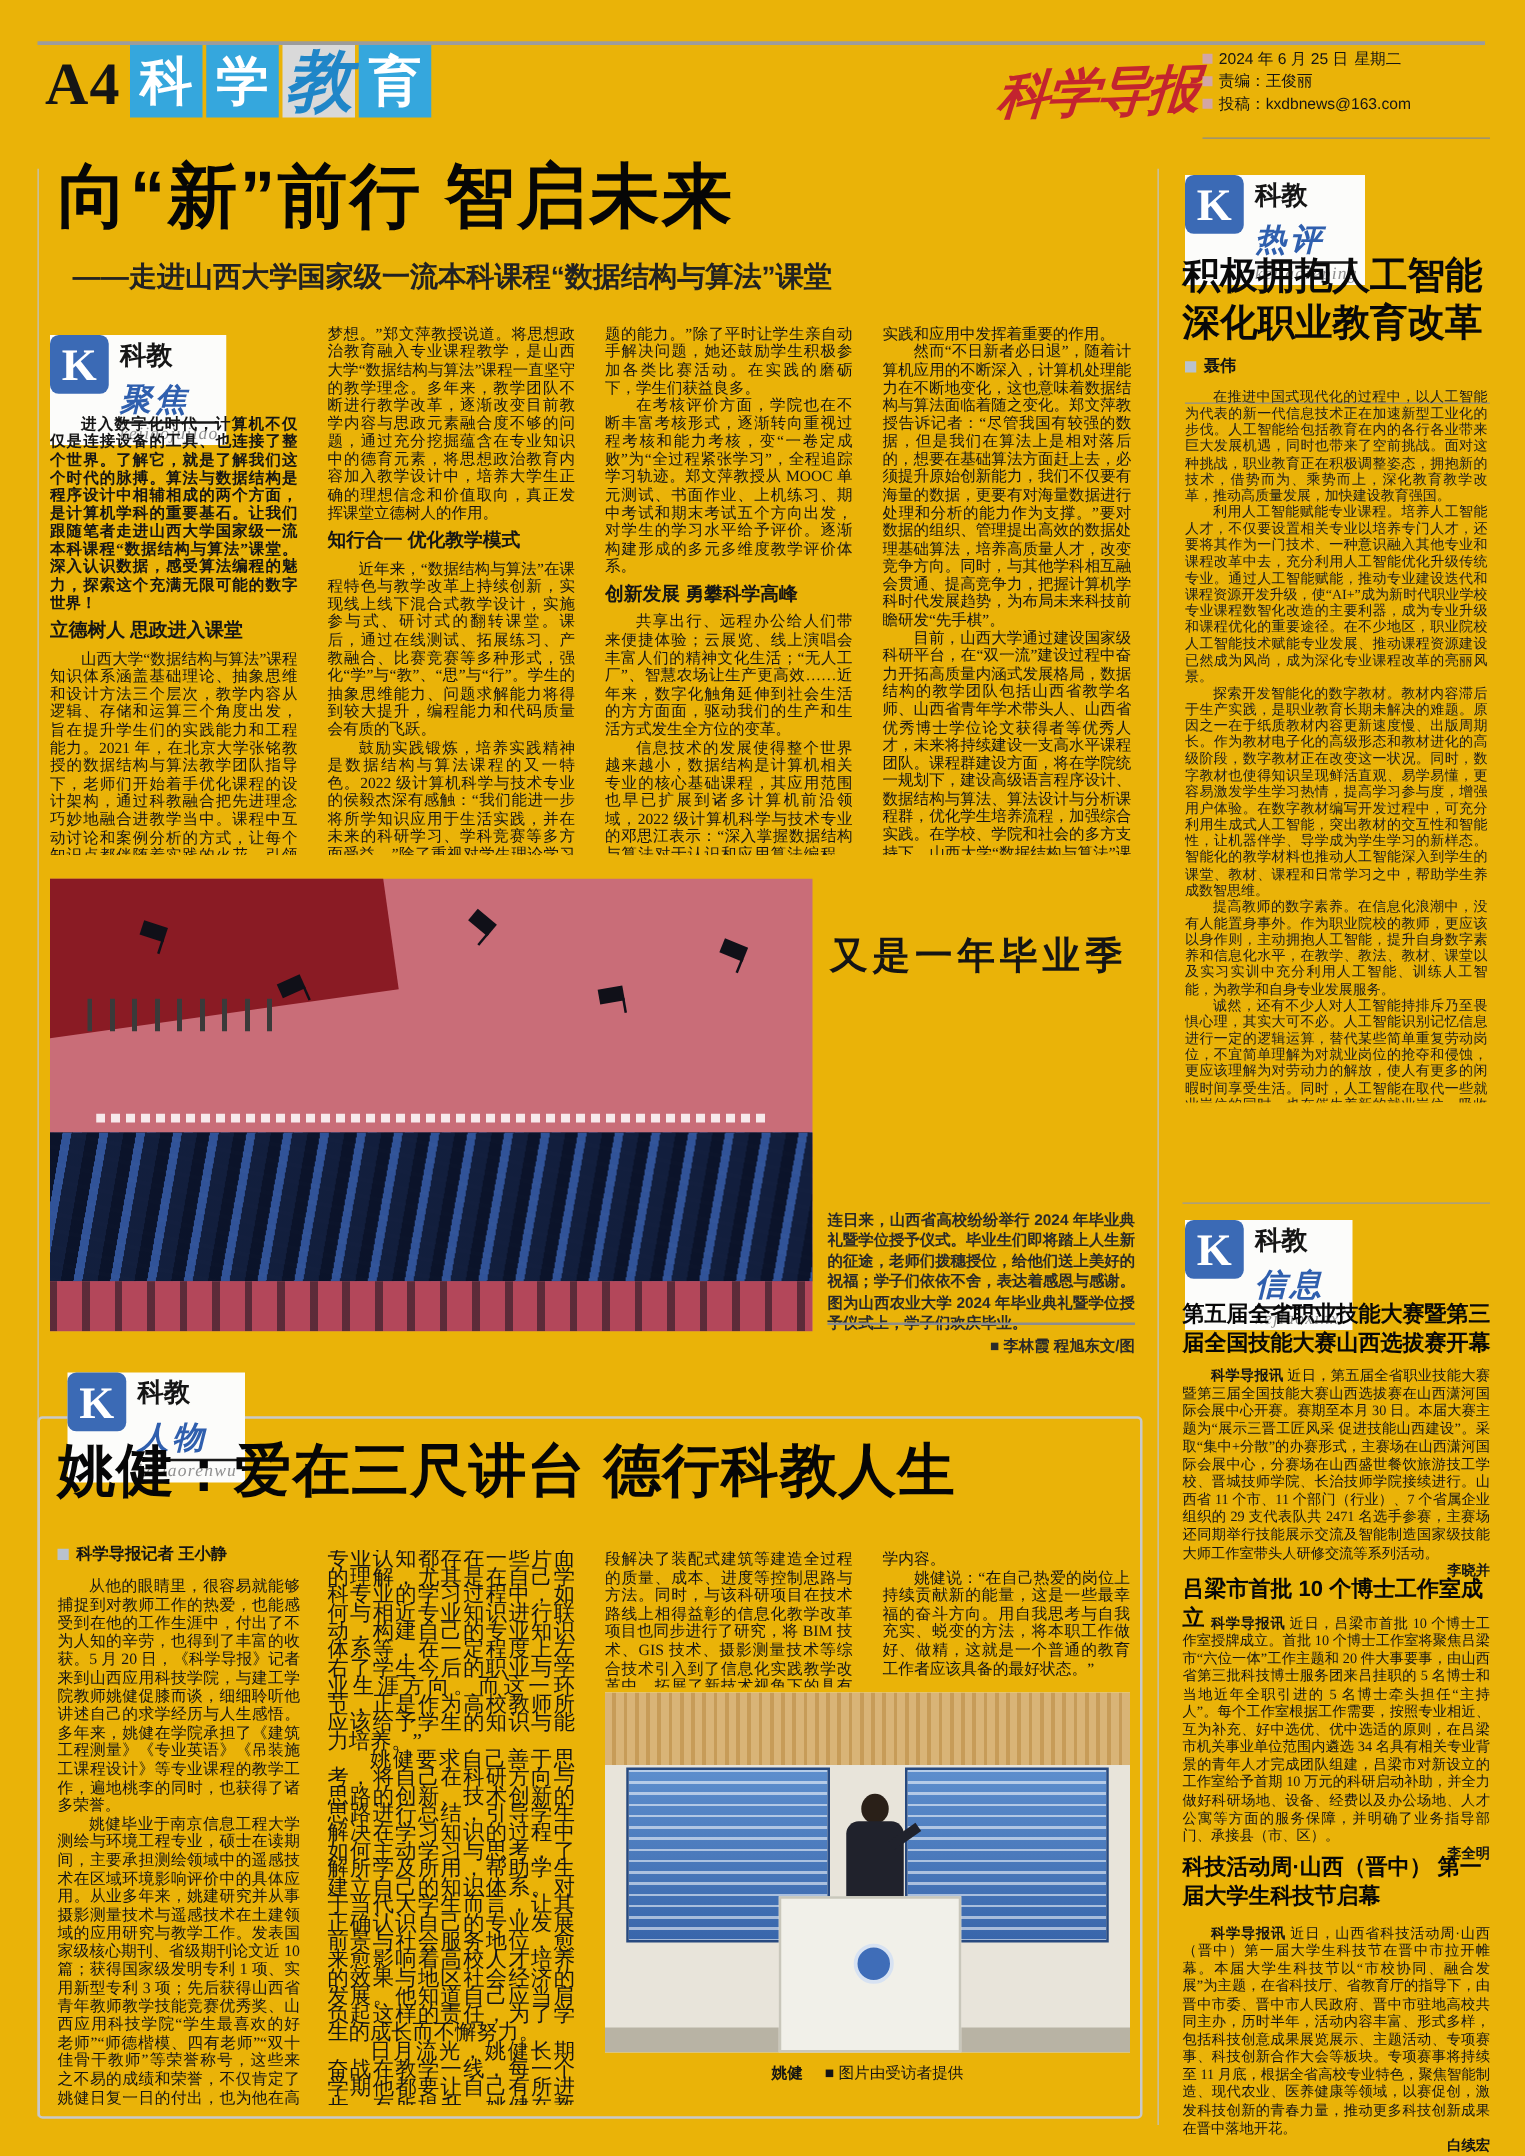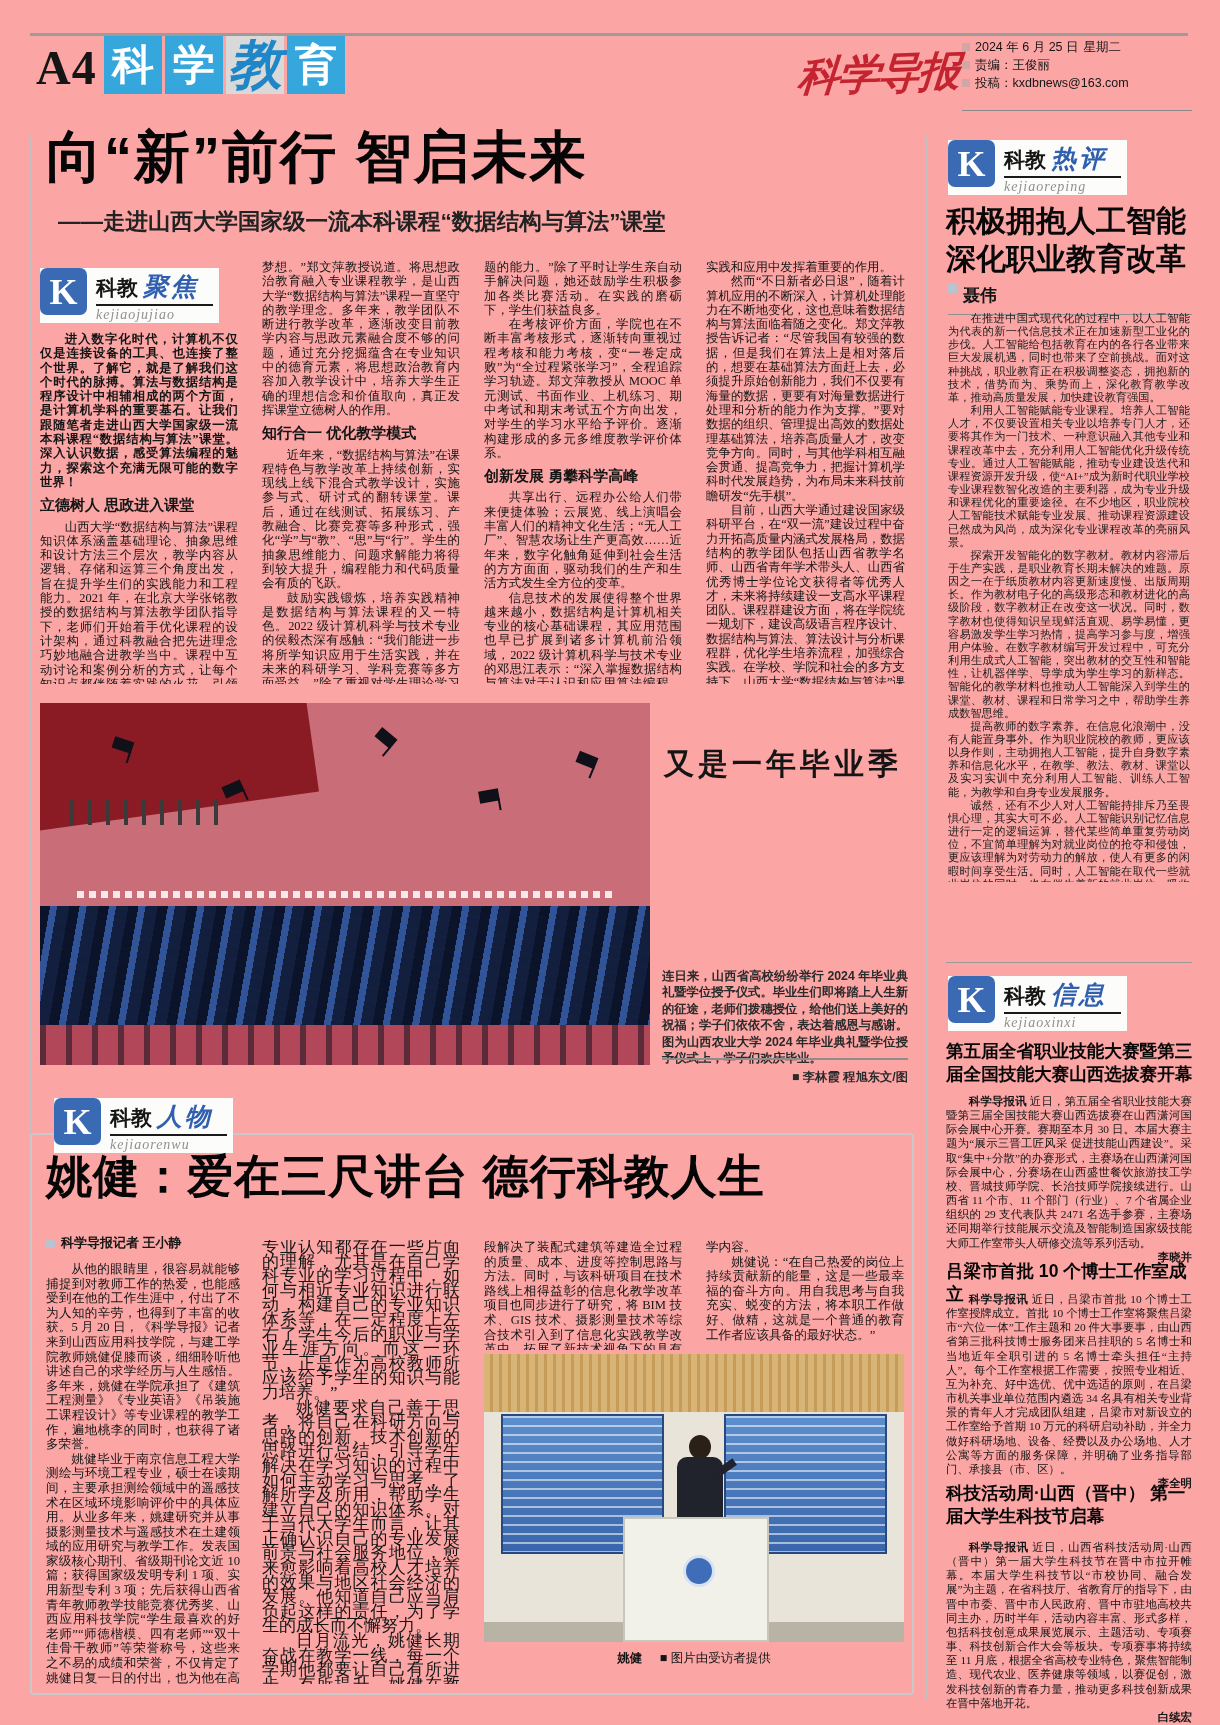--- a/index.html
+++ b/index.html
@@ -1,16 +1,16 @@
 <!DOCTYPE html>
 <html><head>
 <meta charset="utf-8">
 <style>
   html,body{margin:0;padding:0;background:#9a9a9a;}
-  .page{position:relative;width:1220px;height:1725px;margin:0 auto;background:#fca5a5;
+  .page{position:relative;width:1220px;height:1725px;margin:0 auto;background:#eab308;
         font-family:"Liberation Serif","DejaVu Serif",serif;color:#151515;overflow:hidden;}
   .abs{position:absolute;}
   .hei{font-family:"Liberation Sans","DejaVu Sans",sans-serif;}
   .rule{background:#c2c2c2;}
 
   
   .top-bar{left:30px;top:33px;width:1158px;height:3px;background:#9c9c9c;}
   .edition{left:36px;top:40px;font-size:48px;font-weight:bold;letter-spacing:1px;}
   .logo{left:104px;top:36px;display:flex;gap:3px;}
   .tile{width:58px;height:58px;background:#35a7dd;color:#fff;display:flex;align-items:center;justify-content:center;
@@ -23,21 +23,21 @@
   .sq{width:8px;height:8px;background:#d3a6a6;display:inline-block;flex:0 0 auto;}
 
   
   .main-hl{left:46px;top:120px;width:760px;font-size:56px;font-weight:bold;letter-spacing:2px;font-family:"Liberation Sans","DejaVu Sans",sans-serif;color:#060606;}
   .main-sub{left:58px;top:206px;width:780px;font-size:22.5px;font-weight:bold;font-family:"Liberation Sans","DejaVu Sans",sans-serif;color:#222;}
 
   
   .badge{display:flex;align-items:flex-start;gap:9px;background:#fcfcfa;padding-right:6px;}
   .badge-k{width:47px;height:47px;background:#3b6ab5;border-radius:7px;color:#fff;font-weight:bold;font-size:36px;
            display:flex;align-items:center;justify-content:center;font-family:"Liberation Serif",serif;}
-  .badge-row{display:flex;align-items:baseline;gap:5px;border-bottom:2px solid #1a1a1a;padding:2px 14px 1px 0;}
+  .badge-row{display:flex;align-items:baseline;gap:5px;border-bottom:2px solid #1a1a1a;padding:2px 14px 1px 0;flex-direction:column;}
   .badge-cn{font-size:21px;font-weight:bold;font-family:"Liberation Sans","DejaVu Sans",sans-serif;}
   .badge-script{font-size:25px;font-weight:bold;font-style:italic;color:#2f5fae;letter-spacing:3px;}
   .badge-py{font-style:italic;color:#909090;font-size:14px;padding-top:1px;letter-spacing:1px;}
 
   
   .col{position:absolute;font-size:12.4px;line-height:14.3px;overflow:hidden;text-align:justify;}
   .seg-lead{font-weight:bold;text-indent:2em;}
   .seg-p{text-indent:2em;}
   .seg-cont{}
   .seg-h{font-family:"Liberation Sans","DejaVu Sans",sans-serif;font-weight:bold;font-size:15px;margin:9px 0 7px;text-indent:0;}
@@ -65,22 +65,22 @@
   .grad-cap{left:662px;top:968px;width:246px;font-size:12.3px;line-height:16.4px;font-weight:bold;
             font-family:"Liberation Sans","DejaVu Sans",sans-serif;text-align:justify;color:#2a2a2a;}
   .grad-credit{margin-top:3px;text-align:right;font-weight:bold;}
   .grad-rule{left:662px;top:1058px;width:246px;height:2px;background:#8d8d8d;}
 
   
   .divider-v{left:926px;top:135px;width:1px;height:1565px;}
   .left-rule{left:30px;top:135px;width:1px;height:1558px;}
   .rp-hl{left:946px;top:202px;width:248px;font-size:30px;line-height:38px;font-weight:bold;
          font-family:"Liberation Sans","DejaVu Sans",sans-serif;color:#090909;}
-  .rp-byline{left:948px;top:284px;width:244px;font-size:17px;font-weight:bold;display:flex;align-items:flex-start;gap:6px;
-             font-family:"Liberation Sans","DejaVu Sans",sans-serif;border-bottom:1px solid #8f8f8f;padding-bottom:7px;}
+  .rp-byline{left:948px;top:284px;width:244px;font-size:13px;font-weight:bold;display:flex;align-items:center;gap:6px;
+             font-family:"Liberation Sans","DejaVu Sans",sans-serif;border-bottom:1px solid #8f8f8f;padding-bottom:20px;}
   .sq2{width:9px;height:9px;background:#b9c2ce;display:inline-block;}
   .rp-body{left:948px;top:312px;width:242px;height:570px;font-size:11.2px;line-height:13.15px;overflow:hidden;text-align:justify;color:#1c1c1c;}
   .xinxi-rule{left:946px;top:962px;width:246px;height:1px;background:#9a9a9a;}
   .news-title{position:absolute;left:946px;width:248px;font-size:17.6px;line-height:23px;font-weight:bold;
               font-family:"Liberation Sans","DejaVu Sans",sans-serif;color:#070707;}
   .news-body{position:absolute;left:946px;width:246px;font-size:11.4px;line-height:14.15px;text-align:justify;}
   .news-body p{margin:0;text-indent:2em;}
   .news-byline{text-align:right;font-weight:bold;font-family:"Liberation Sans","DejaVu Sans",sans-serif;}
 
   

